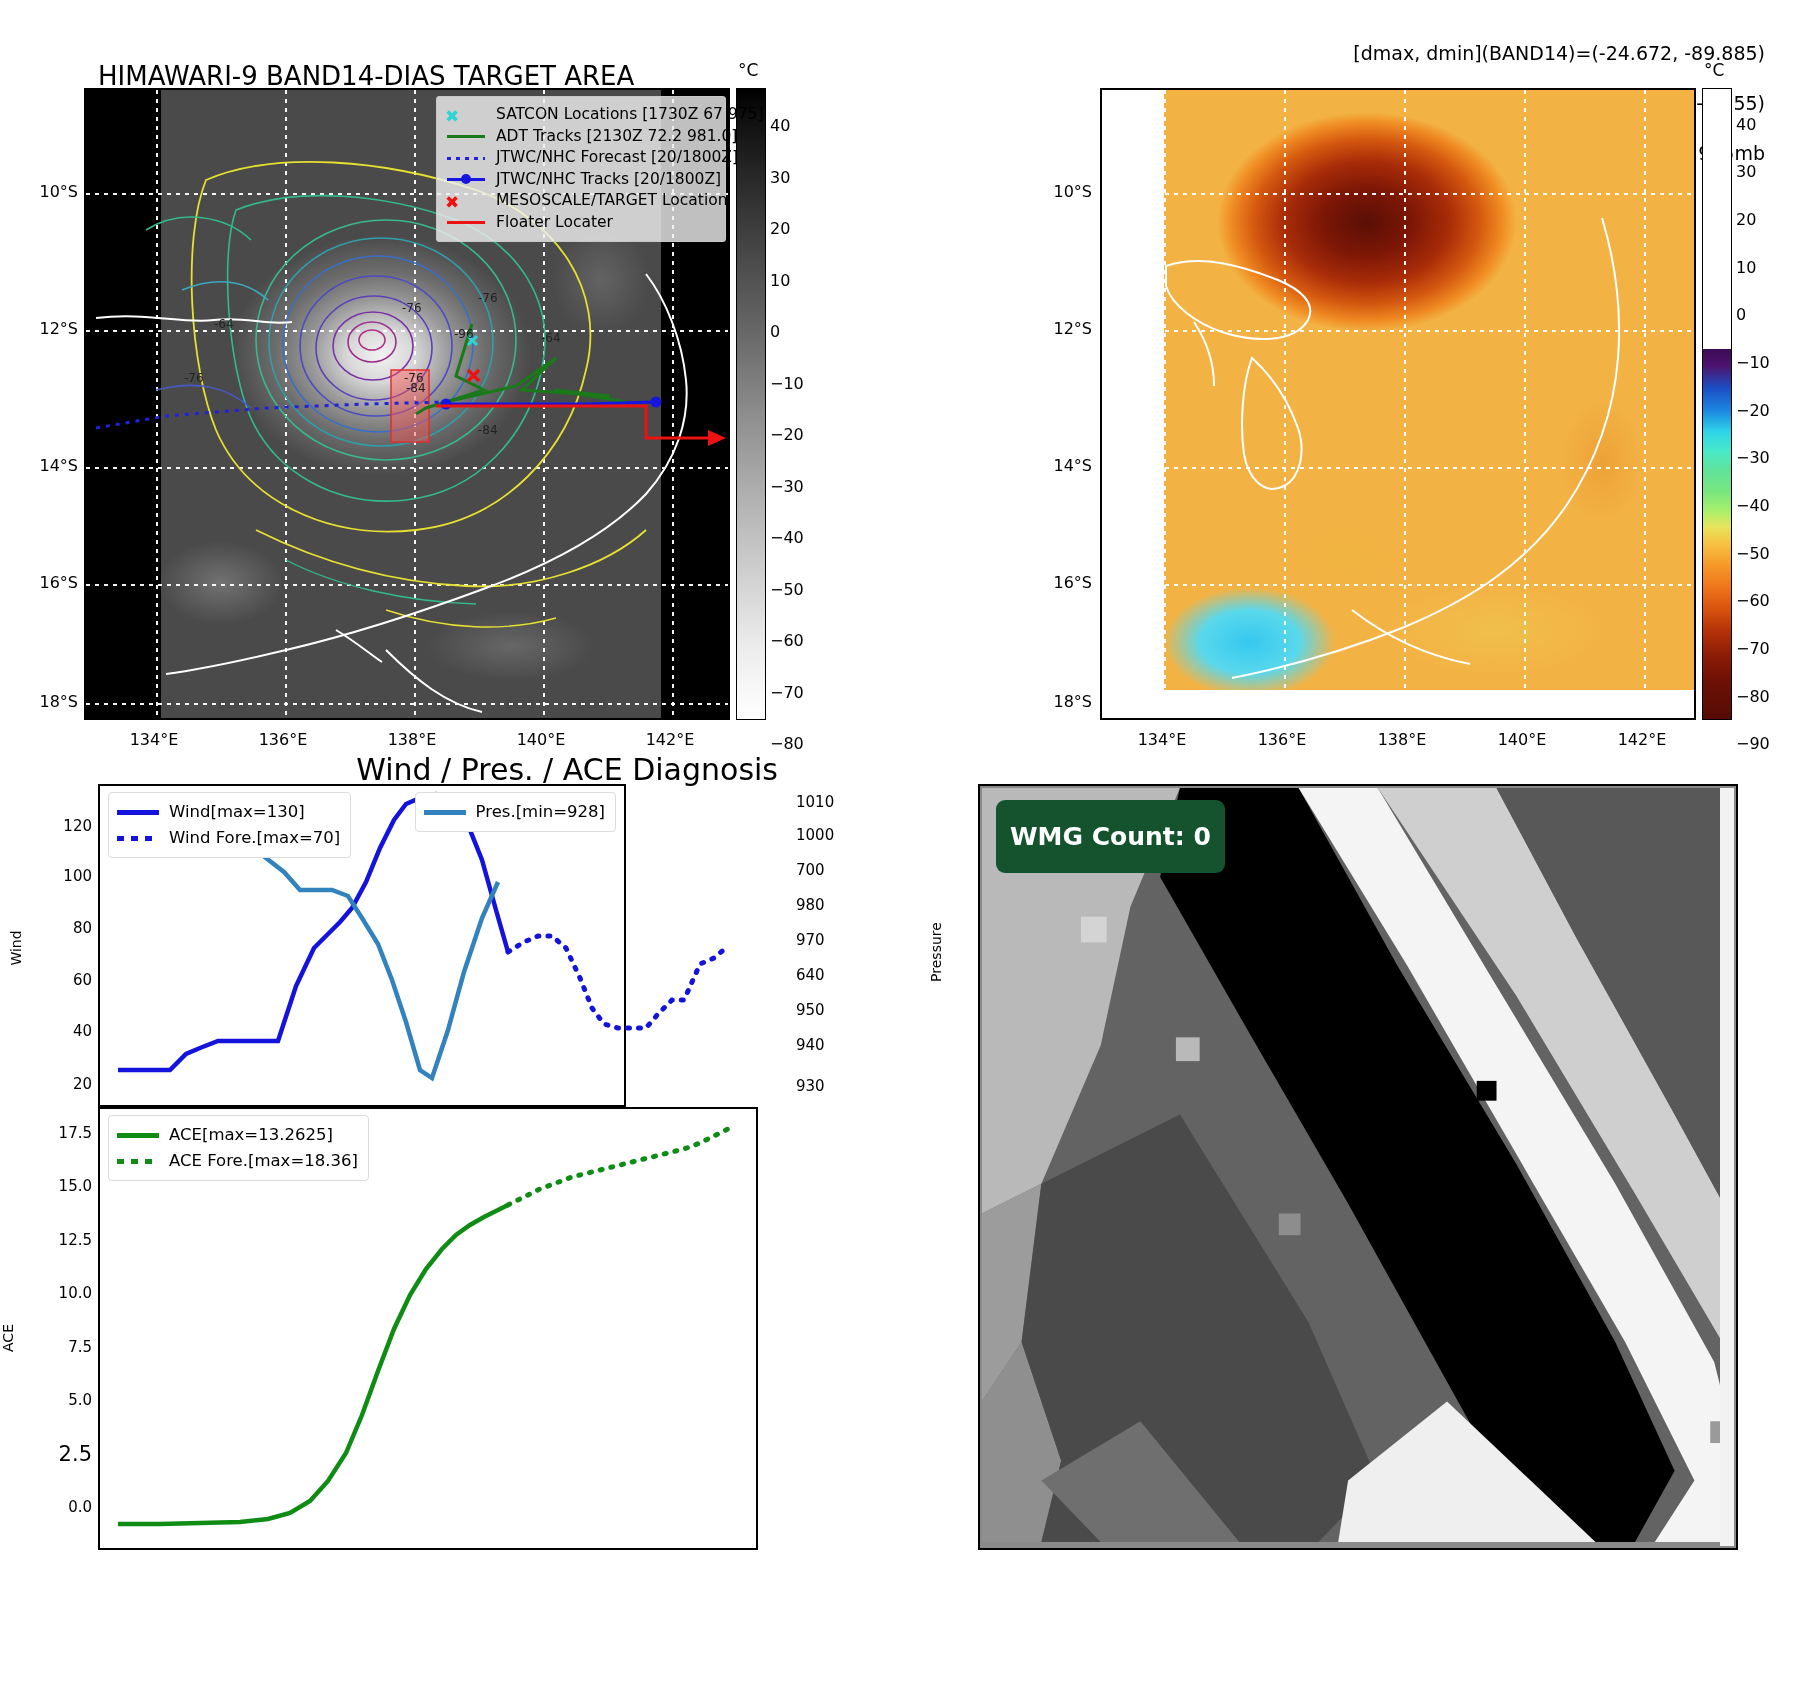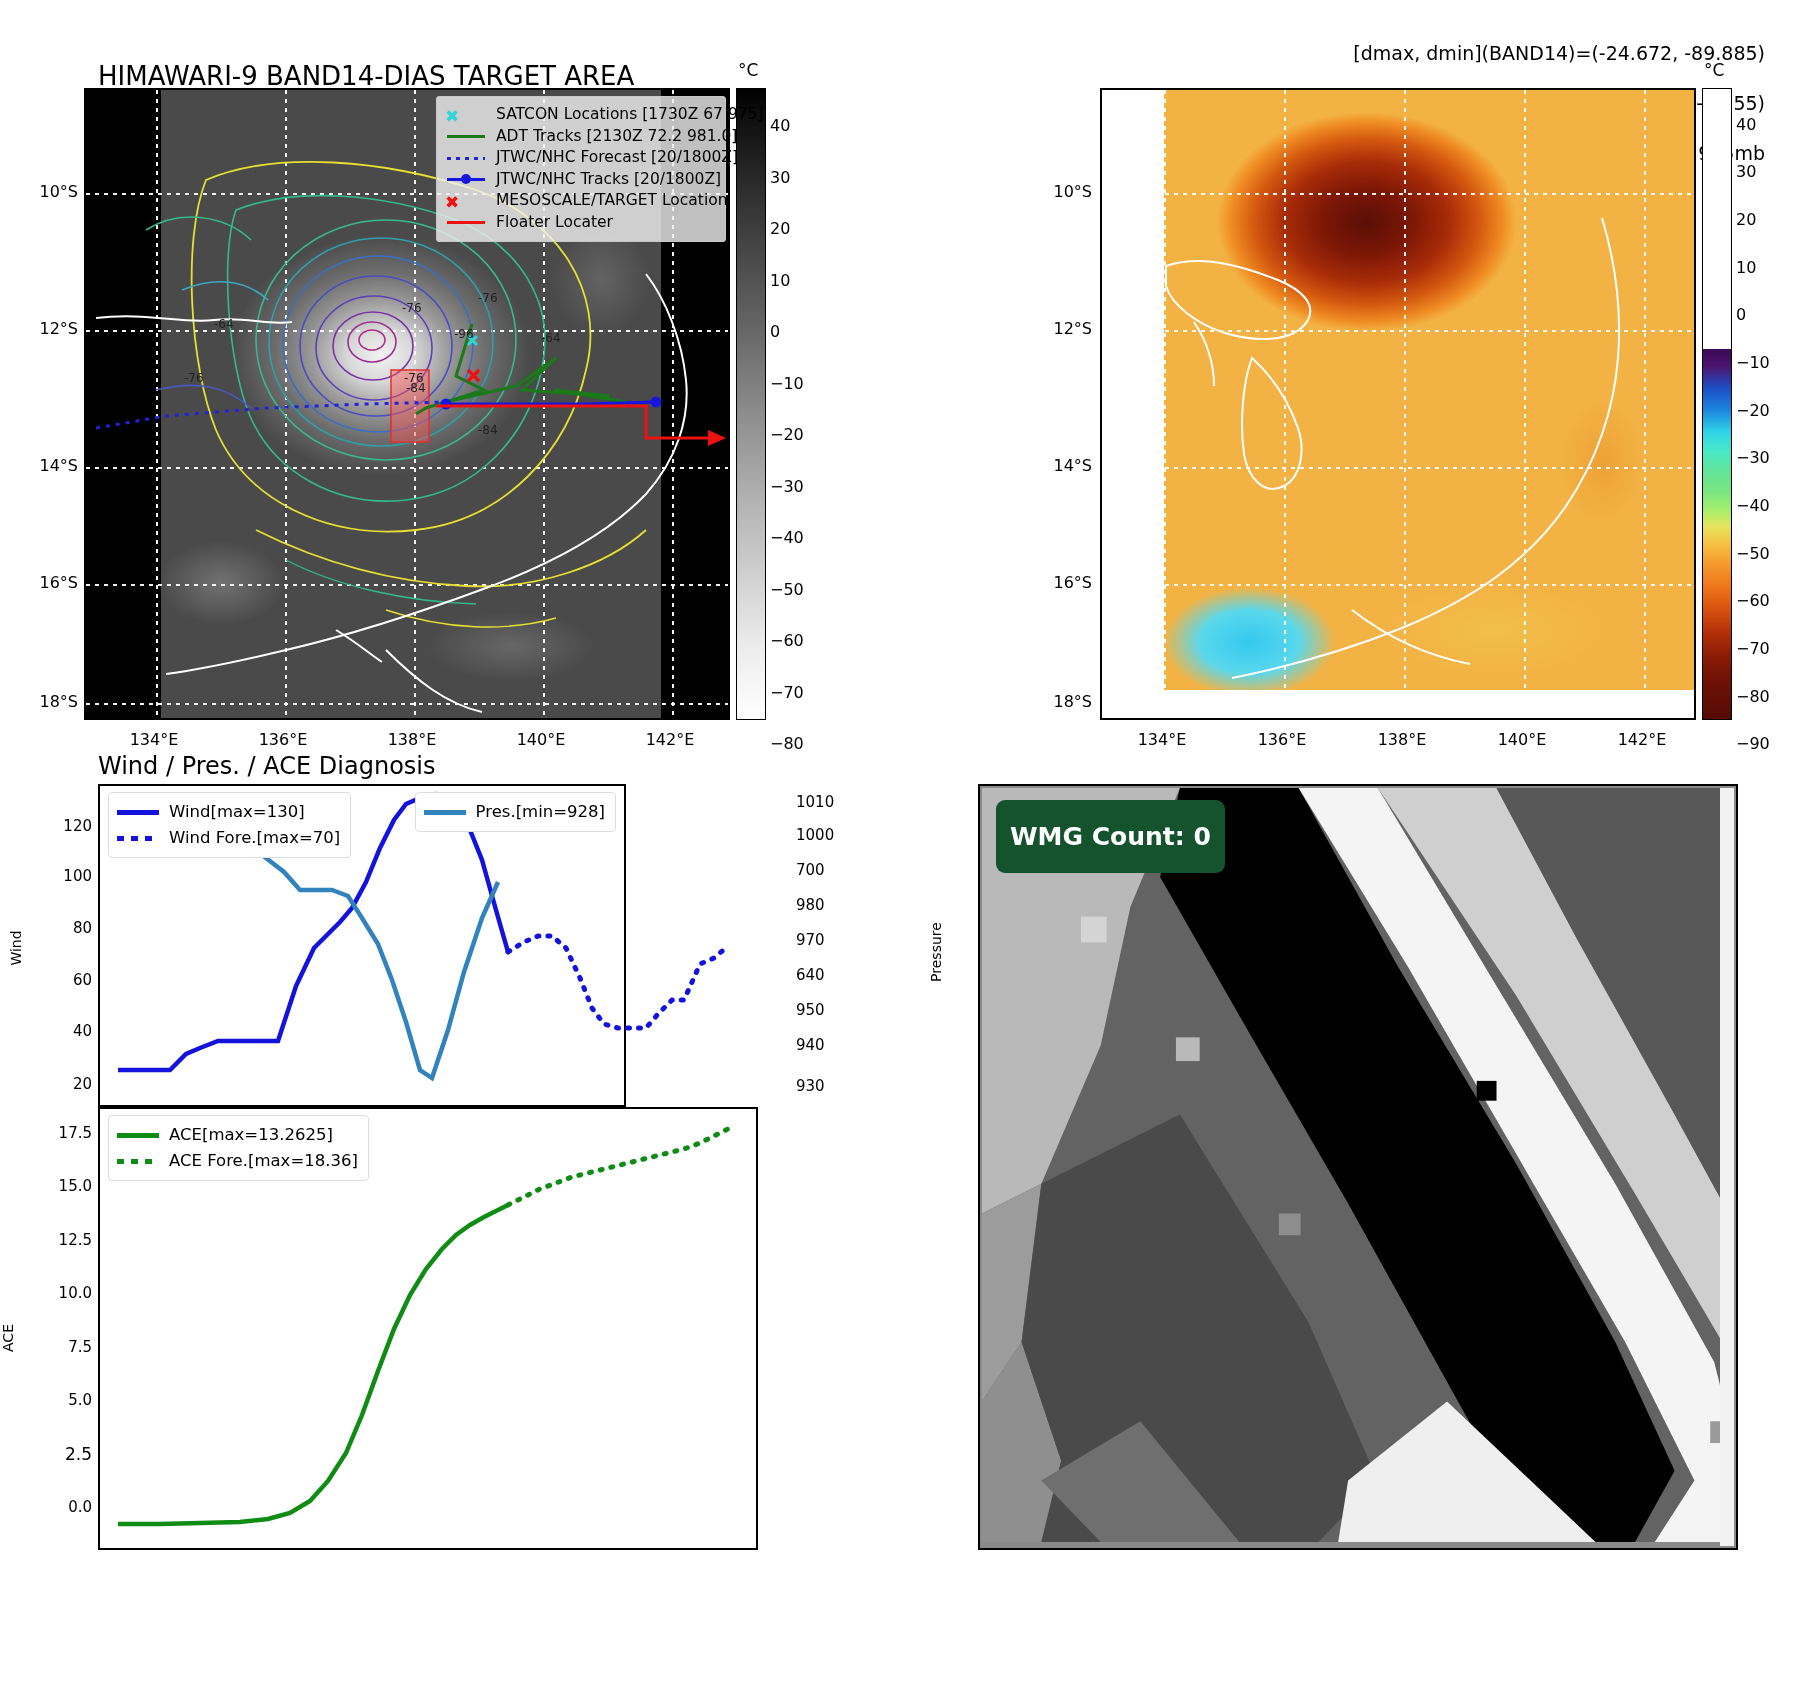--- a/index.html
+++ b/index.html
@@ -165,21 +165,21 @@
       radial-gradient(ellipse 110px 70px at 16% 92%, #35c8ef 0%, #59d8ec 45%, transparent 78%),
       radial-gradient(ellipse 80px 50px at 34% 78%, rgba(240,180,60,.55), transparent 72%),
       radial-gradient(ellipse 60px 90px at 82% 62%, rgba(230,140,40,.45), transparent 72%),
       radial-gradient(ellipse 140px 60px at 62% 90%, rgba(235,215,90,.35), transparent 76%);
   }
 
   
   #chart-title {
     position: absolute;
     left: 98px; top: 752px; width: 680px;
-    text-align: left; font-size: 24px;
+    text-align: right; font-size: 30px;
   }
   #wind-axes { left: 98px; top: 784px; width: 528px; height: 323px; background: #fff; }
   #ace-axes  { left: 98px; top: 1107px; width: 660px; height: 443px; background: #fff; }
 
   .axis-title {
     position: absolute; font-size: 14px;
     transform-origin: center; white-space: nowrap;
   }
 
   .legend-box {
@@ -528,21 +528,21 @@
   </div>
 </div>
 
 <div class="panel" style="left:0;top:1107px;width:92px;height:443px">
   <span class="tick-y" style="top:26px;  font-size:15px">17.5</span>
   <span class="tick-y" style="top:79px;  font-size:15px">15.0</span>
   <span class="tick-y" style="top:133px; font-size:15px">12.5</span>
   <span class="tick-y" style="top:186px; font-size:15px">10.0</span>
   <span class="tick-y" style="top:240px; font-size:15px">7.5</span>
   <span class="tick-y" style="top:293px; font-size:15px">5.0</span>
-  <span class="tick-y" style="top:347px; font-size:17px">2.5</span>
+  <span class="tick-y" style="top:347px; font-size:21px">2.5</span>
   <span class="tick-y" style="top:400px; font-size:15px">0.0</span>
 </div>
 <span class="axis-title" style="left:-6px;top:1330px;transform:rotate(-90deg)">ACE</span>
 
 <div id="wmg-axes" class="axes-frame">
   <svg id="wmg-canvas" viewBox="0 0 760 762" preserveAspectRatio="none">
     <rect x="0" y="0" width="760" height="762" fill="#636363"></rect>
 
     <path d="M0,0 L200,0 L150,120 L120,260 L60,400 L0,430 Z" fill="#b9b9b9"></path>
     <path d="M0,430 L60,400 L40,560 L0,620 Z" fill="#9c9c9c"></path>

